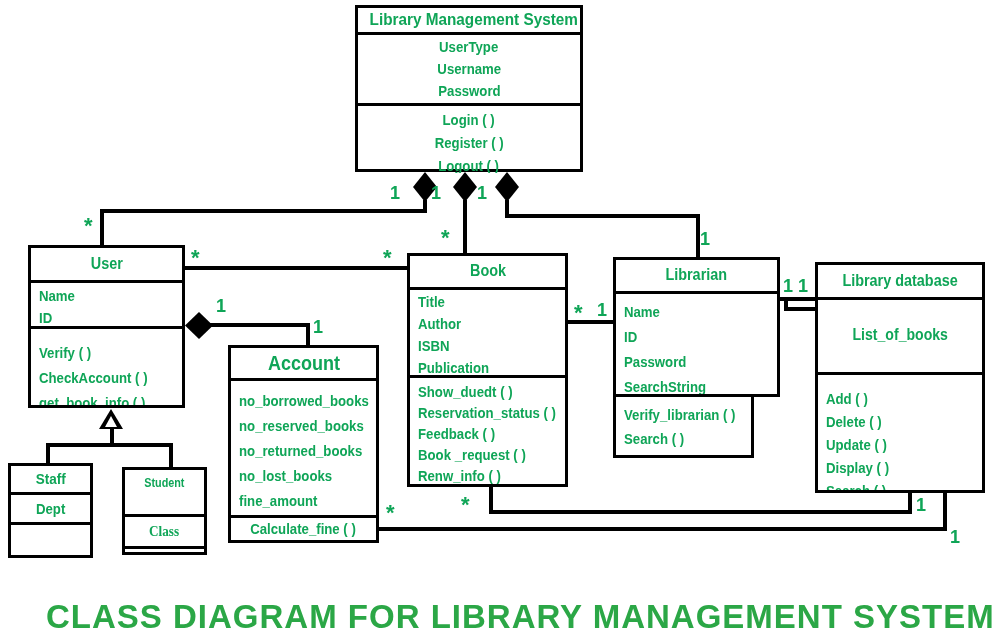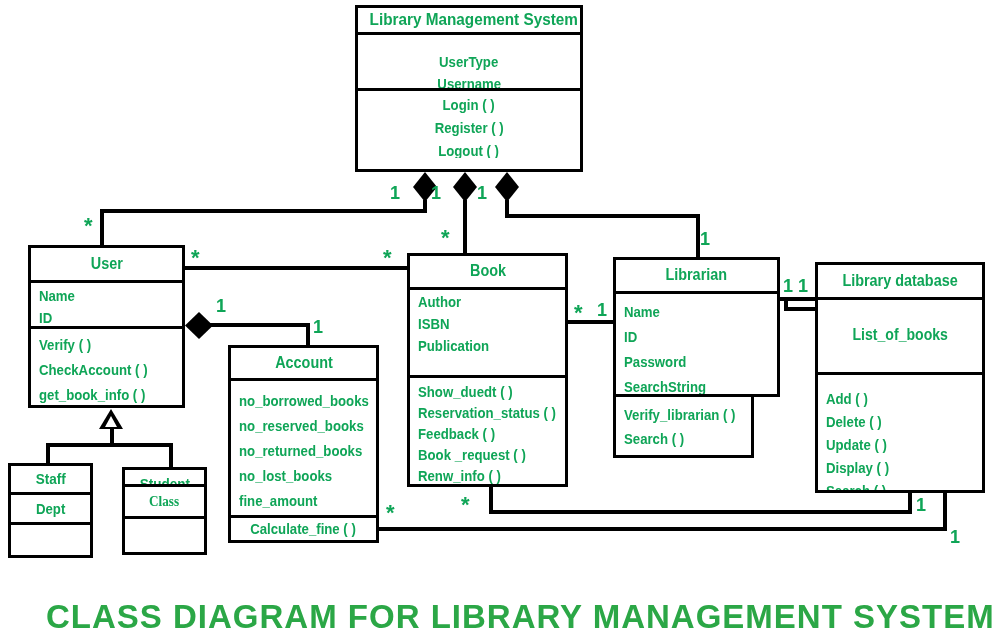--- a/index.html
+++ b/index.html
@@ -29,62 +29,63 @@
   #main-title{
     position:absolute;left:46px;top:574px;color:var(--tg);font-weight:bold;
     font-size:33px;letter-spacing:1px;white-space:nowrap;margin-top:24px;
   }
 </style>
 </head>
 <body>
 
 <div class="box" style="left:355px;top:5px;width:228px;height:167px;">
   <div class="sec first ttl" style="height:24px;line-height:23px;font-size:17px;"><span>Library Management System</span></div>
-  <div class="sec" style="height:56px;padding-top:16px;">
+  <div class="sec" style="height:71px;padding-top:1px;">
     <div class="row ctr" style="line-height:22px;"><span>UserType</span></div>
     <div class="row ctr" style="line-height:22px;"><span>Username</span></div>
     <div class="row ctr" style="line-height:22px;"><span>Password</span></div>
   </div>
   <div class="sec" style="height:70px;padding-top:2px;">
     <div class="row ctr" style="line-height:23px;"><span>Login ( )</span></div>
     <div class="row ctr" style="line-height:23px;"><span>Register ( )</span></div>
     <div class="row ctr" style="line-height:23px;"><span>Logout ( )</span></div>
   </div>
 </div>
 
 <div class="box" style="left:28px;top:245px;width:157px;height:163px;">
   <div class="sec first ttl" style="height:32px;line-height:32px;font-size:16px;"><span>User</span></div>
   <div class="sec" style="height:46px;padding-top:2px;">
     <div class="row" style="line-height:22px;"><span>Name</span></div>
     <div class="row" style="line-height:22px;"><span>ID</span></div>
   </div>
-  <div class="sec" style="height:79px;padding-top:3px;">
+  <div class="sec" style="height:79px;padding-top:11px;">
     <div class="row" style="line-height:25px;"><span>Verify ( )</span></div>
     <div class="row" style="line-height:25px;"><span>CheckAccount ( )</span></div>
     <div class="row" style="line-height:25px;"><span>get_book_info ( )</span></div>
   </div>
 </div>
 
 <div class="box" style="left:228px;top:345px;width:151px;height:198px;">
-  <div class="sec first ttl" style="height:30px;line-height:30px;font-size:16px;"><span>Account</span></div>
+  <div class="sec first ttl" style="height:30px;line-height:30px;font-size:20px;"><span>Account</span></div>
   <div class="sec" style="height:137px;padding-top:7px;">
     <div class="row" style="line-height:25px;text-align:center;"><span>no_borrowed_books</span></div>
     <div class="row" style="line-height:25px;"><span>no_reserved_books</span></div>
     <div class="row" style="line-height:25px;"><span>no_returned_books</span></div>
     <div class="row" style="line-height:25px;"><span>no_lost_books</span></div>
     <div class="row" style="line-height:25px;"><span>fine_amount</span></div>
   </div>
   <div class="sec" style="height:25px;">
     <div class="row ctr" style="line-height:21px;"><span>Calculate_fine ( )</span></div>
   </div>
 </div>
 
 <div class="box" style="left:407px;top:253px;width:161px;height:234px;">
   <div class="sec first ttl" style="height:31px;line-height:30px;font-size:16px;"><span>Book</span></div>
   <div class="sec" style="height:88px;padding-top:1px;">
+    <div class="row" style="line-height:22px;"><span>Title</span></div>
     <div class="row" style="line-height:22px;"><span>Author</span></div>
     <div class="row" style="line-height:22px;"><span>ISBN</span></div>
     <div class="row" style="line-height:22px;"><span>Publication</span></div>
   </div>
   <div class="sec" style="height:109px;padding-top:3px;">
     <div class="row" style="line-height:21px;"><span>Show_duedt ( )</span></div>
     <div class="row" style="line-height:21px;"><span>Reservation_status ( )</span></div>
     <div class="row" style="line-height:21px;"><span>Feedback ( )</span></div>
     <div class="row" style="line-height:21px;"><span>Book _request ( )</span></div>
     <div class="row" style="line-height:21px;"><span>Renw_info ( )</span></div>
@@ -124,21 +125,21 @@
 
 <div class="box" style="left:8px;top:463px;width:85px;height:95px;">
   <div class="sec first ttl" style="height:26px;line-height:25px;font-size:15px;"><span>Staff</span></div>
   <div class="sec" style="height:30px;">
     <div class="row ctr" style="line-height:27px;"><span>Dept</span></div>
   </div>
   <div class="sec" style="height:33px;"></div>
 </div>
 
 <div class="box" style="left:122px;top:467px;width:85px;height:88px;">
-  <div class="sec first ttl" style="height:14px;line-height:27px;font-size:15px;"><span>Student</span></div>
+  <div class="sec first ttl" style="height:44px;line-height:27px;font-size:12px;"><span>Student</span></div>
   <div class="sec" style="height:32px;font-family:Liberation Serif, serif;">
     <div class="row ctr" style="line-height:29px;"><span>Class</span></div>
   </div>
   <div class="sec" style="height:22px;"></div>
 </div>
 
 <div class="diamond" style="left:413px;top:172px;width:24px;height:30px;"></div>
 <div class="diamond" style="left:453px;top:172px;width:24px;height:30px;"></div>
 <div class="diamond" style="left:495px;top:172px;width:24px;height:30px;"></div>
 

